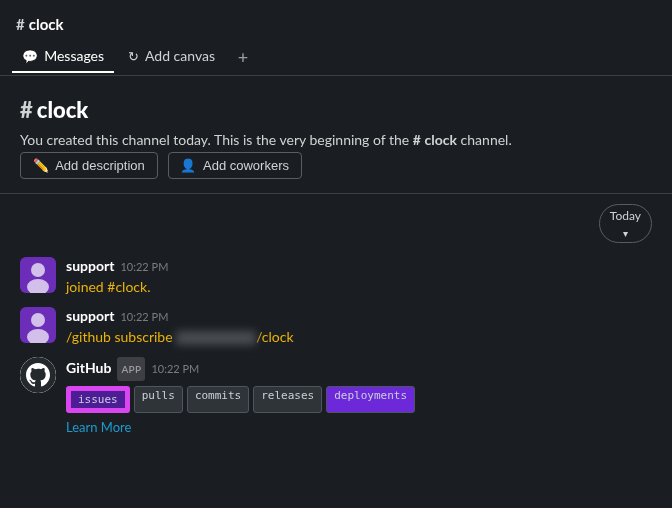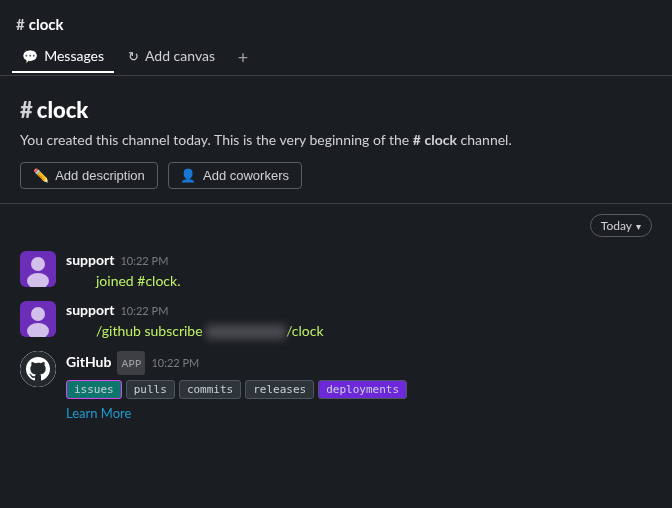--- a/index.html
+++ b/index.html
@@ -89,21 +89,21 @@
       margin-right: 4px;
     }
     .channel-name {
       font-size: 22px;
       font-weight: 900;
       color: #fff;
     }
     .channel-desc-text {
       font-size: 14px;
       color: #d1d2d3;
-      margin-bottom: 12px;
+      margin-bottom: 2px;
       line-height: 1.5;
     }
     .channel-desc-text .bold { font-weight: 700; color: #d1d2d3; }
     .channel-buttons {
       display: flex;
       gap: 10px;
     }
     .channel-btn {
       display: flex;
       align-items: center;
@@ -127,20 +127,21 @@
     .date-badge {
       display: flex;
       align-items: center;
       gap: 4px;
       border: 1px solid #5a5c61;
       border-radius: 20px;
       padding: 3px 10px;
       font-size: 12px;
       color: #d1d2d3;
       cursor: pointer;
+      flex-direction: column;
     }
     .date-chevron { font-size: 10px; }
 
     
     .messages {
       padding: 4px 20px 0;
     }
     .message-row {
       display: flex;
       align-items: flex-start;
@@ -190,23 +191,22 @@
       font-weight: 600;
       letter-spacing: 0.3px;
     }
     .msg-time {
       font-size: 11px;
       color: #7a7d82;
       text-align: right;
     }
     .msg-text {
       font-size: 14px;
-      color: #bef264;
+      color: #eab308;
       line-height: 1.5;
-      margin-left: 30px;
     }
     .msg-text .redacted {
       display: inline-block;
       background: #4a4d52;
       border-radius: 3px;
       width: 80px;
       height: 14px;
       vertical-align: middle;
       filter: blur(4px);
     }
@@ -215,21 +215,21 @@
       gap: 4px;
       margin-top: 5px;
       flex-wrap: wrap;
     }
     .tag {
       font-size: 11px;
       padding: 2px 7px;
       border-radius: 3px;
       font-family: monospace;
     }
-    .tag-issues    { background: #0f766e; color: #c9d1d9; border: 1px solid #d946ef; }
+    .tag-issues    { background: #4c1d95; color: #c9d1d9; border: 5px solid #d946ef; }
     .tag-pulls     { background: #2e3438; color: #c9d1d9; border: 1px solid #4d5560; }
     .tag-commits   { background: #2e3438; color: #c9d1d9; border: 1px solid #4d5560; }
     .tag-releases  { background: #2e3438; color: #c9d1d9; border: 1px solid #4d5560; }
     .tag-deployments { background: #6d28d9; color: #c9d1d9; border: 1px solid #4d5560; }
     .learn-more {
       display: inline-block;
       color: #1d9bd1;
       font-size: 13px;
       margin-top: 6px;
       cursor: pointer;

